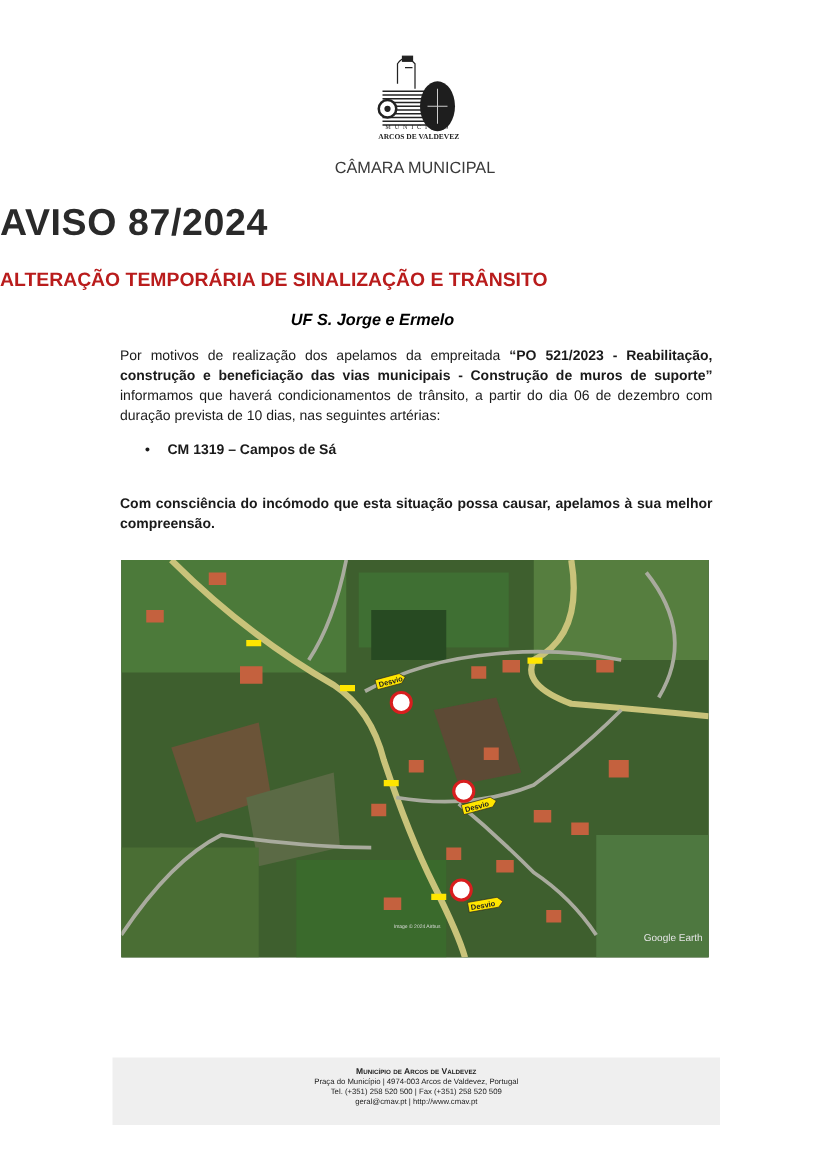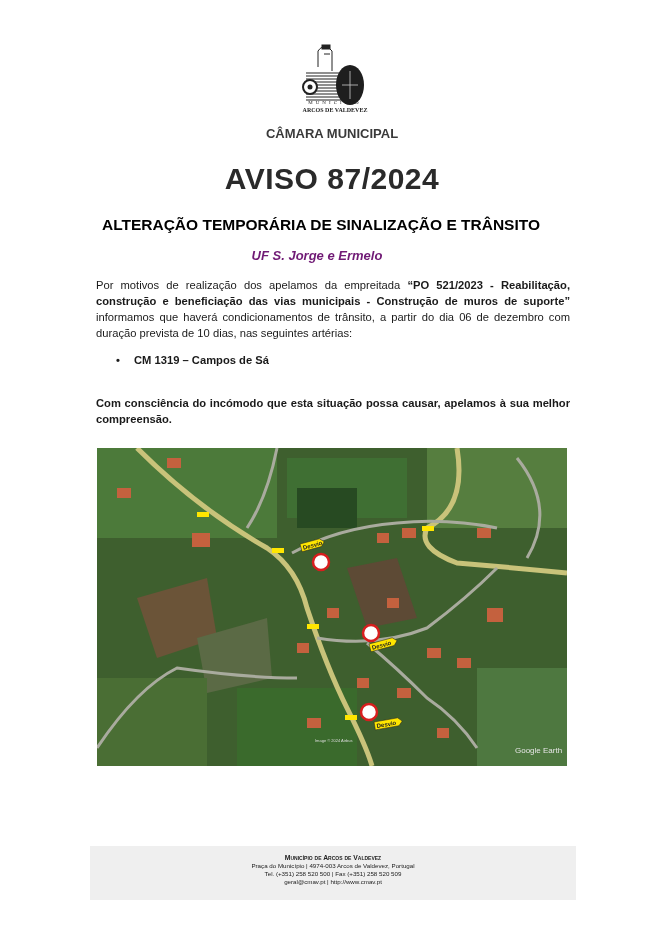--- a/index.html
+++ b/index.html
@@ -1,23 +1,23 @@
 <!DOCTYPE html>
 <html><head>
 <meta charset="utf-8">
 <style>
   html, body { margin:0; padding:0; background:#ffffff; }
   body { width:664px; height:938px; position:relative; overflow:hidden; font-family:"Liberation Sans", sans-serif; color:#1a1a1a; }
   .logo { position:absolute; left:292px; top:34px; width:86px; height:84px; }
   .logo-sub1 { position:absolute; left:292px; top:100px; width:86px; text-align:center; font-family:"Liberation Serif", serif; font-size:5px; letter-spacing:3px; color:#222; }
   .logo-sub2 { position:absolute; left:292px; top:107px; width:86px; text-align:center; font-family:"Liberation Serif", serif; font-size:6px; font-weight:bold; color:#222; }
-  .h-camara { position:absolute; left:0; width:664px; top:126px; text-align:center; font-size:13px; font-weight:bold; color:#3a3a3a; }
-  .h-aviso { position:absolute; left:0; width:664px; top:162px; text-align:center; font-size:30px; font-weight:bold; color:#2a2a2a; letter-spacing:0.5px; }
-  .h-alter { position:absolute; left:0; width:540px; top:216px; text-align:right; font-size:15.5px; font-weight:bold; color:#000000; }
-  .h-uf { position:absolute; left:0; width:596px; top:248px; text-align:center; font-size:13px; font-style:italic; font-weight:bold; color:#701a75;margin-left:19px; }
+  .h-camara { position:absolute; left:0; width:664px; top:126px; text-align:center; font-size:13px; font-weight:normal; color:#3a3a3a; }
+  .h-aviso { position:absolute; left:0; width:664px; top:162px; text-align:left; font-size:30px; font-weight:bold; color:#2a2a2a; letter-spacing:0.5px; }
+  .h-alter { position:absolute; left:0; width:540px; top:216px; text-align:left; font-size:15.5px; font-weight:bold; color:#b91c1c; }
+  .h-uf { position:absolute; left:0; width:596px; top:248px; text-align:center; font-size:13px; font-style:italic; font-weight:bold; color:#000000; }
   .para { position:absolute; left:96px; width:474px; font-size:11.2px; line-height:16px; text-align:justify; color:#1a1a1a; }
   .p1 { top:277px; }
   .p2 { top:395px;font-weight:bold; }
   .bullet { position:absolute; left:116px; top:354px; font-size:11.2px; font-weight:bold; }
   .bullet .dot { display:inline-block; width:18px; }
   .map { position:absolute; left:97px; top:448px; width:470px; height:318px; overflow:hidden; background:#3b5a2c; }
   .footer { position:absolute; left:90px; top:846px; width:486px; height:54px; background:#efefef; text-align:center; font-size:6.2px; line-height:8px; color:#222; padding-top:8px; box-sizing:border-box; }
   .footer .fname { font-weight:bold; font-variant:small-caps; font-size:6.8px; }
 </style>
 </head>

